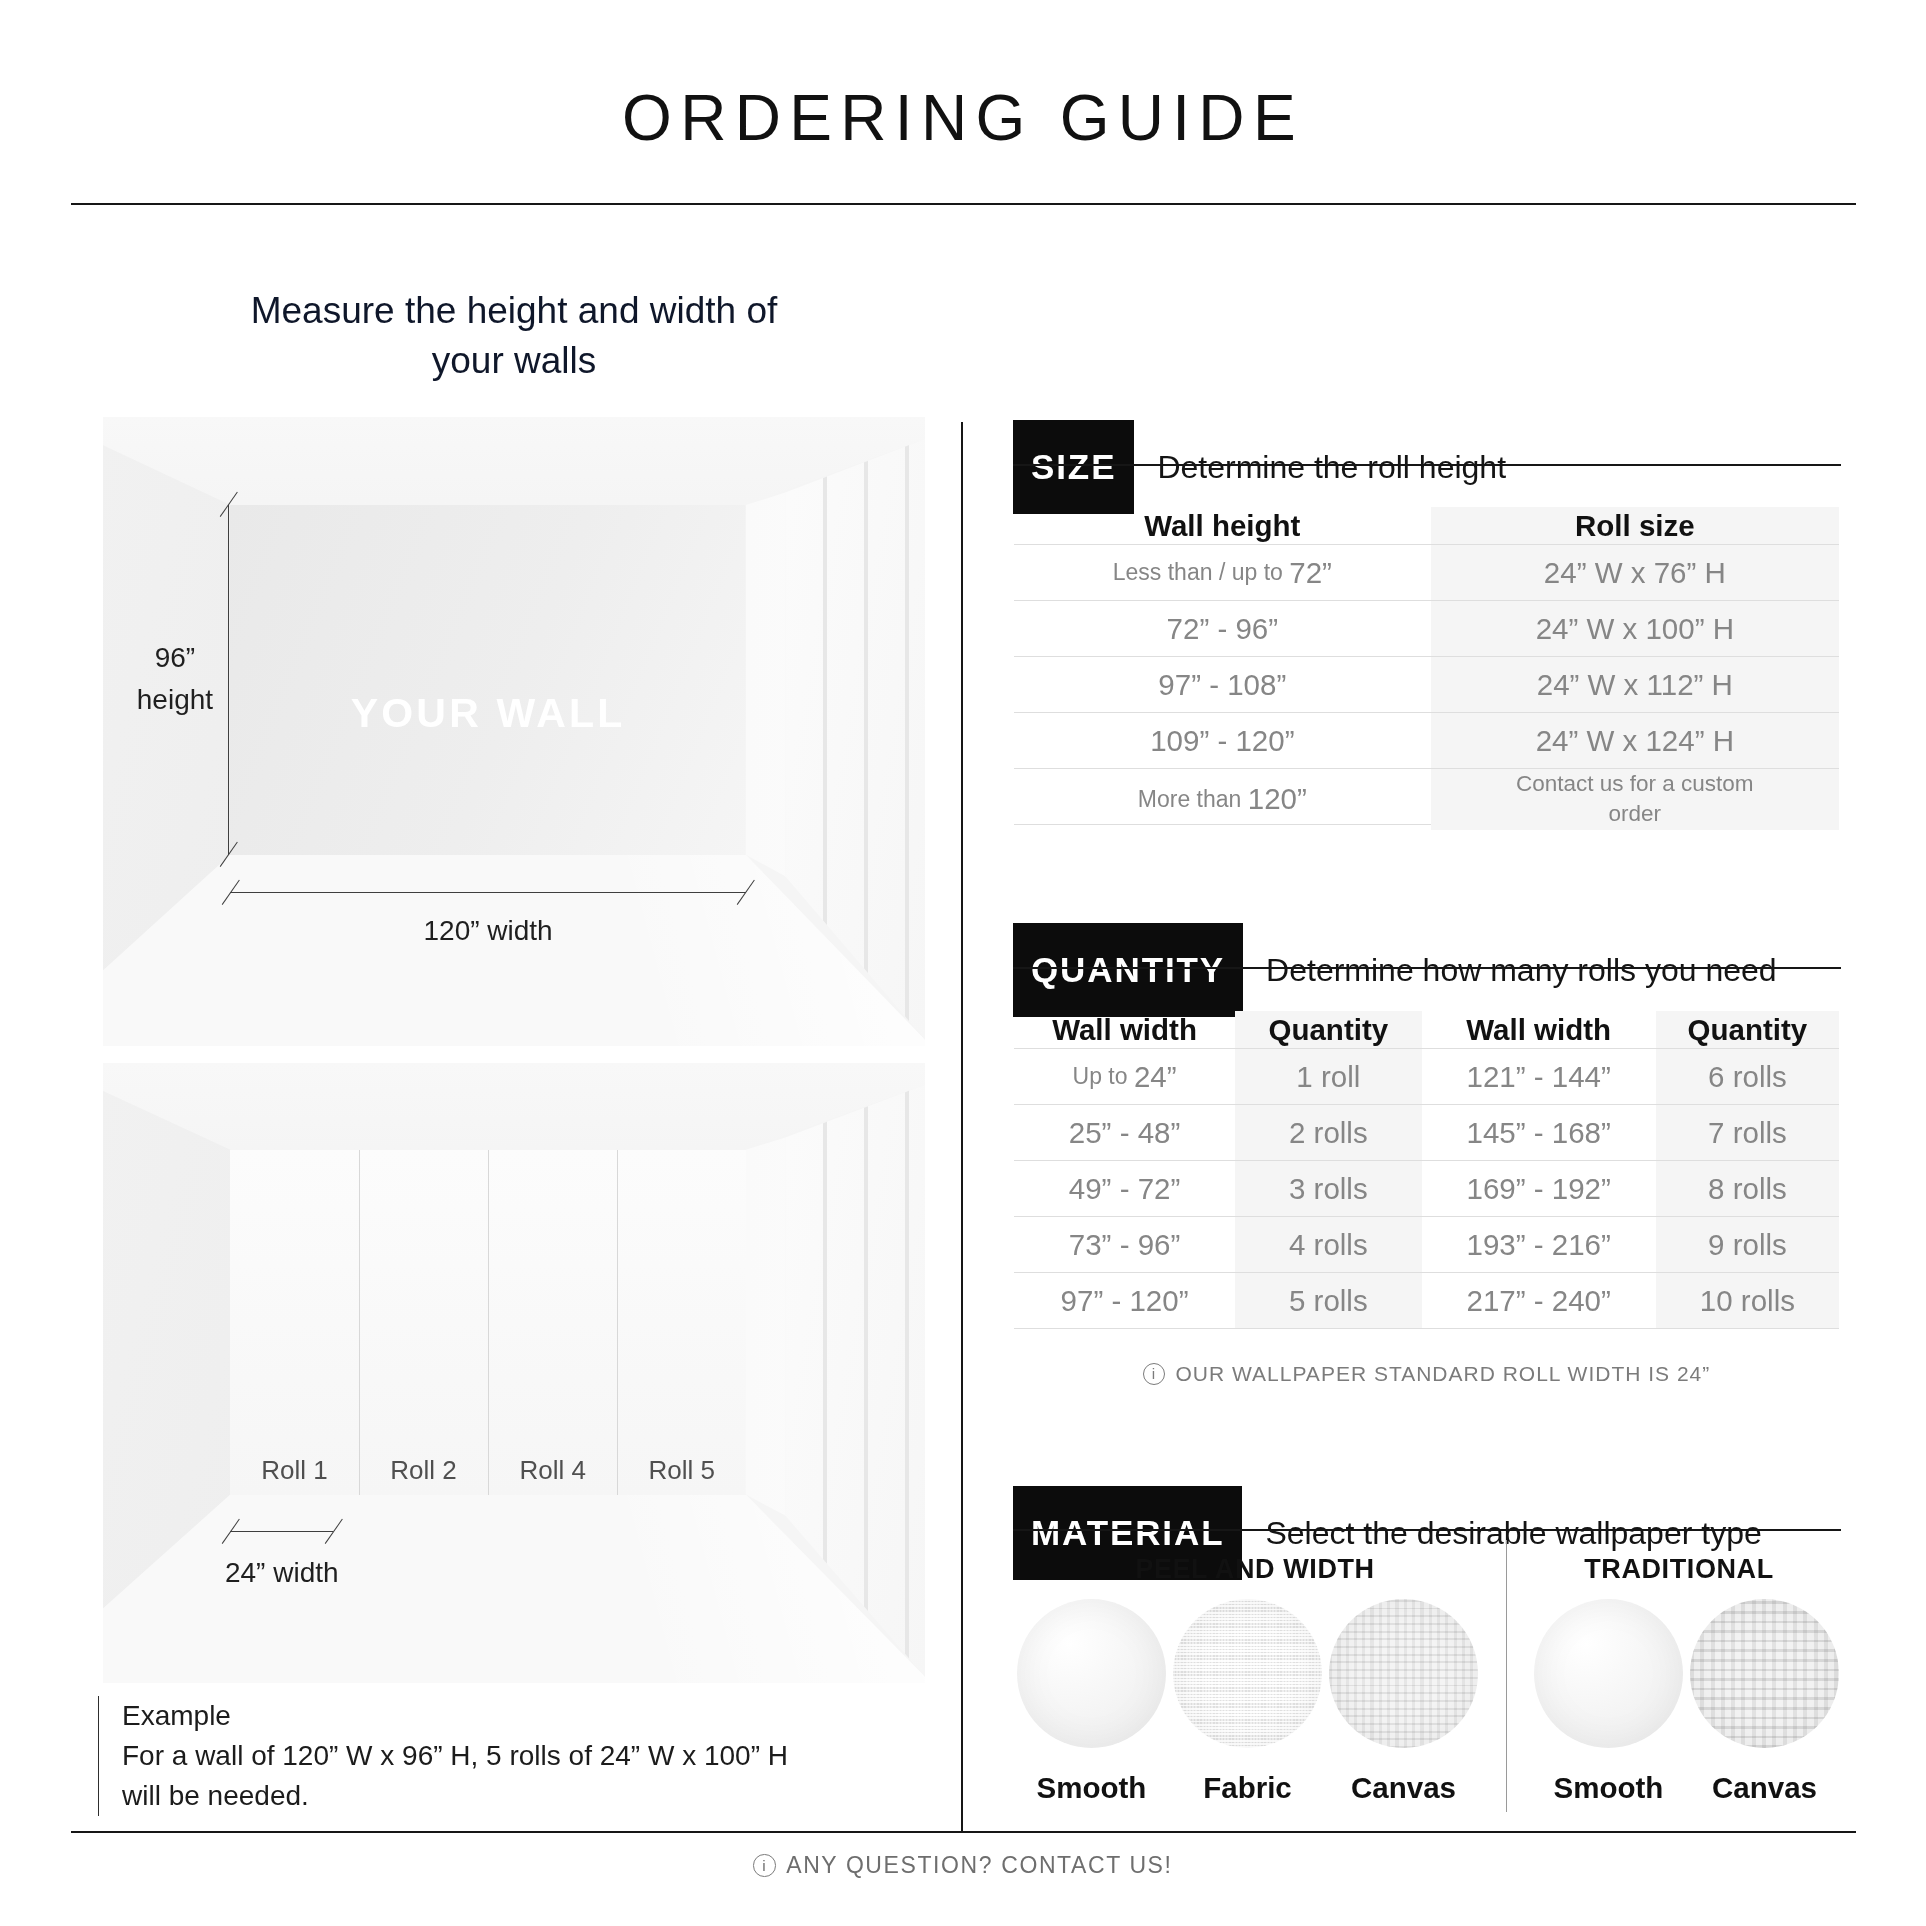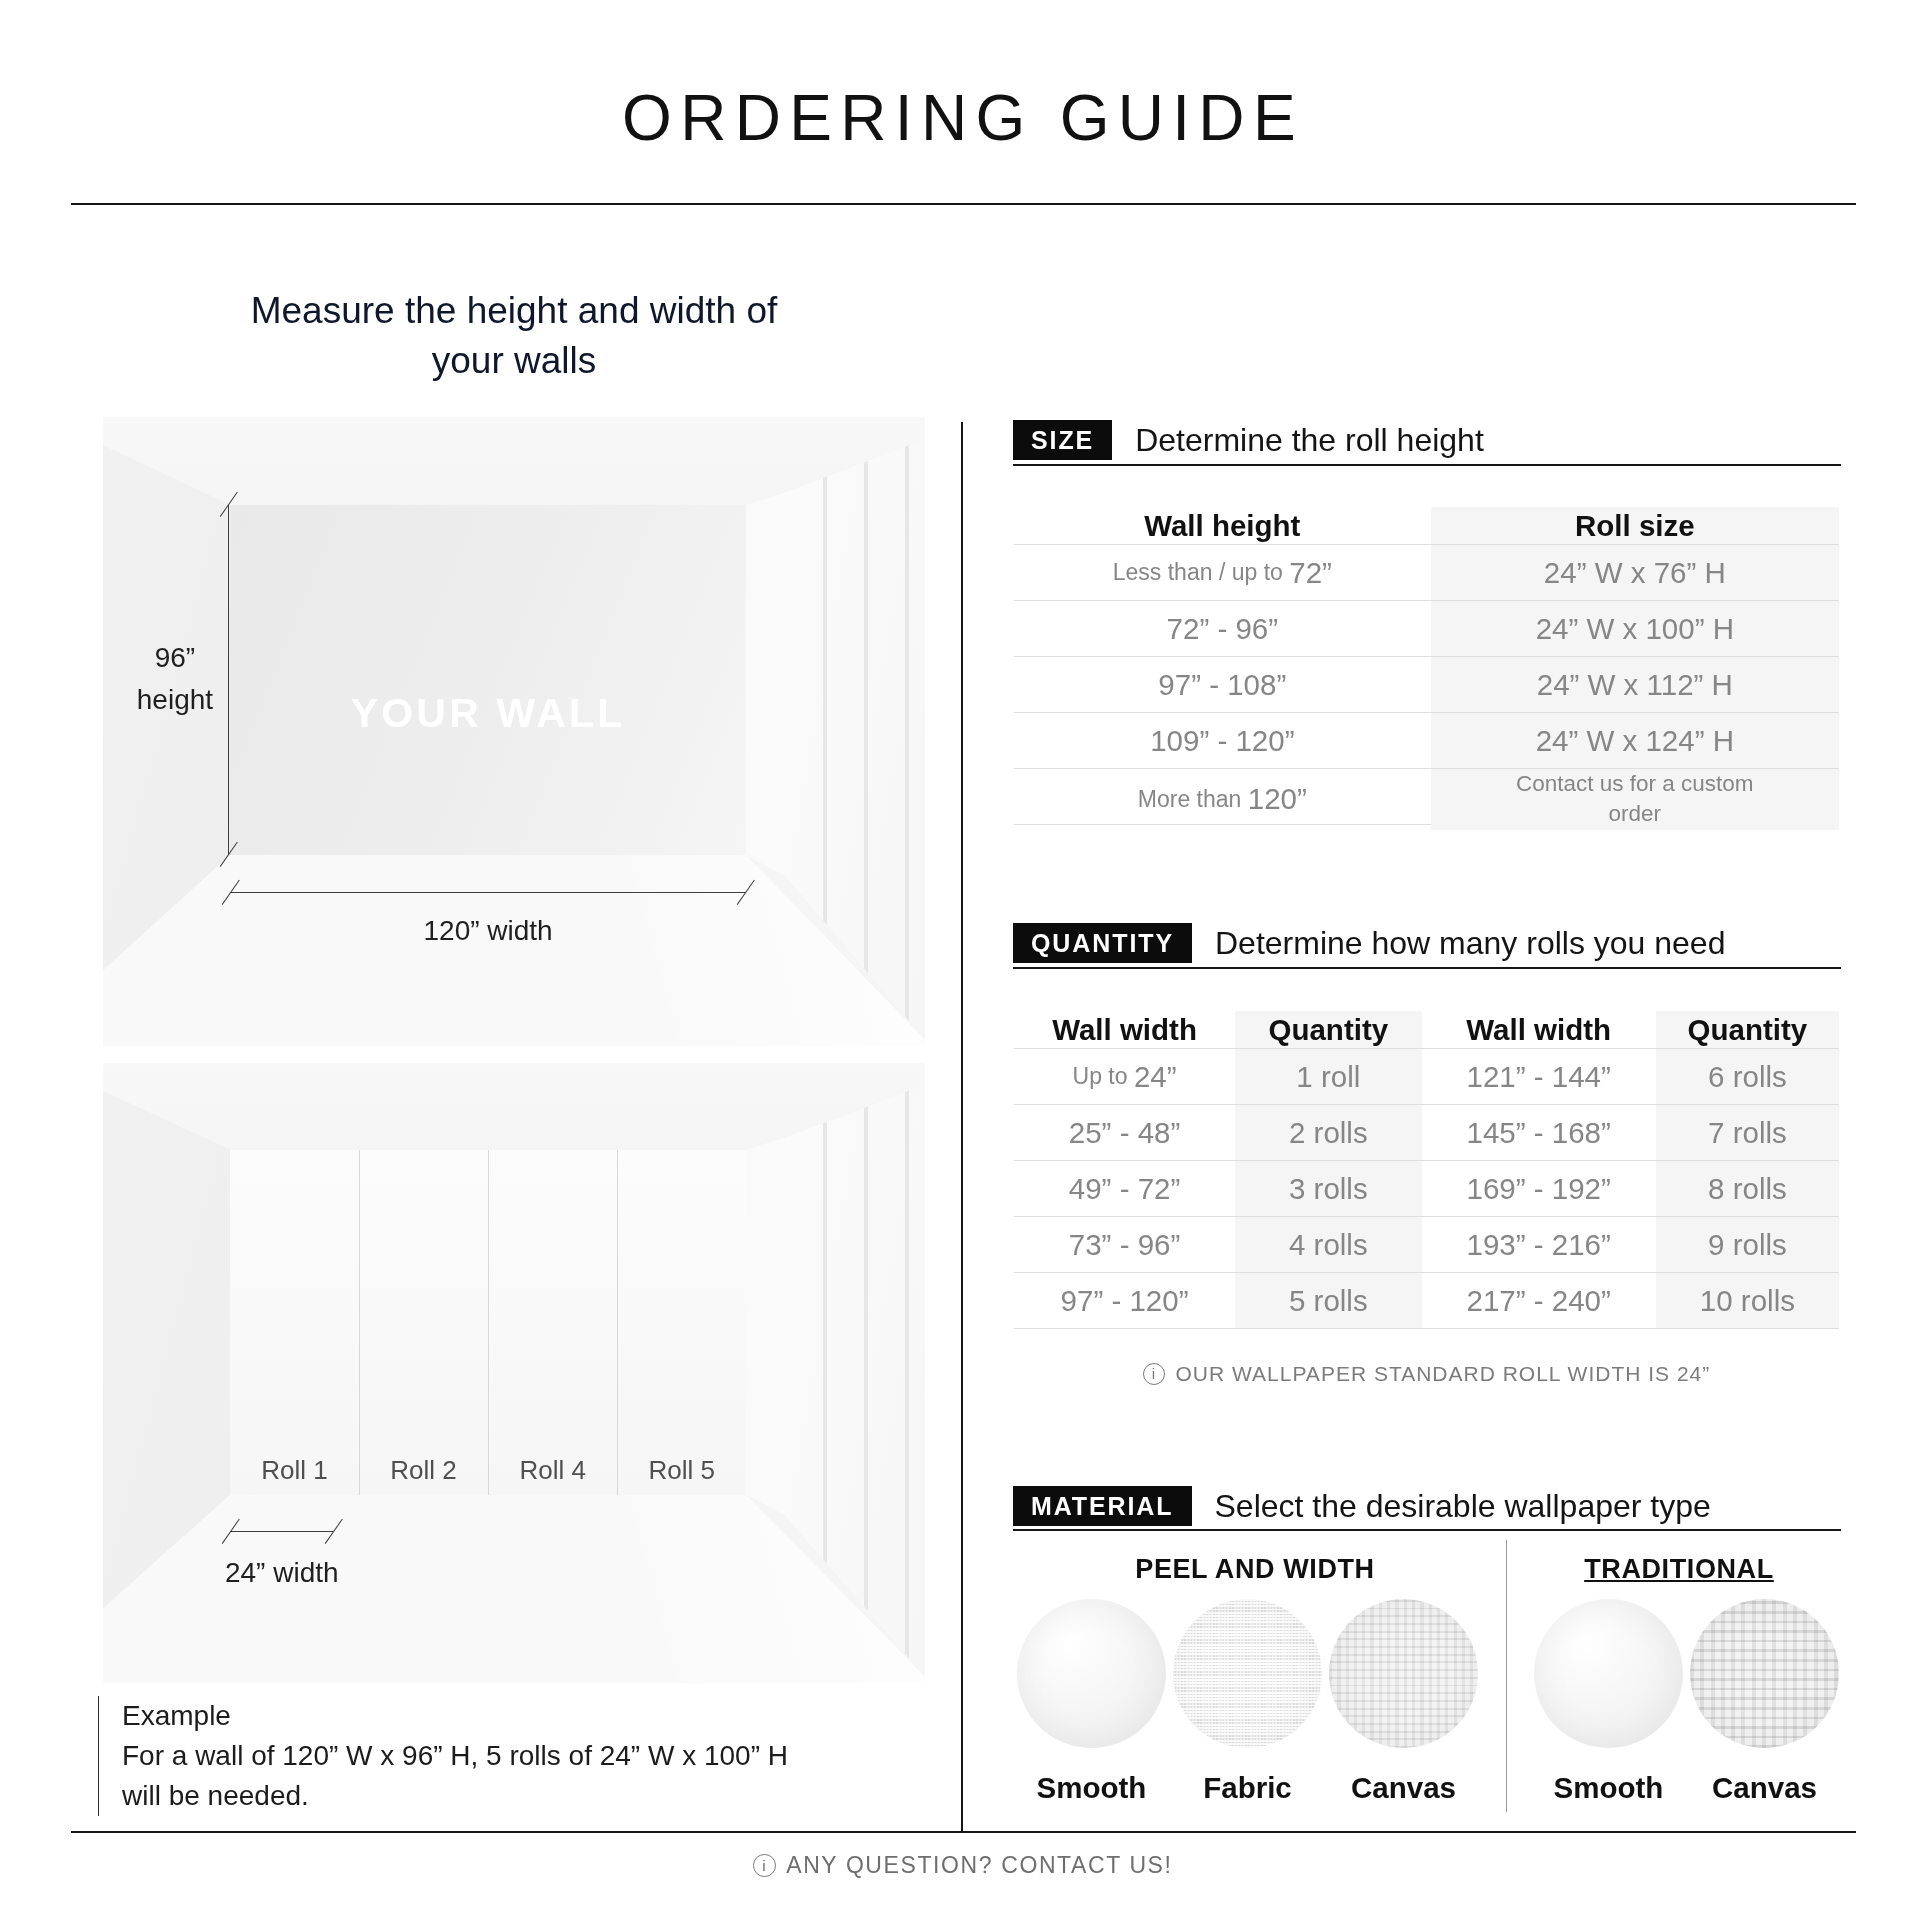--- a/index.html
+++ b/index.html
@@ -71,22 +71,22 @@
   .panel + .panel{border-left:1.3px solid #d8d8d8;}
   .roll-label{position:absolute;bottom:9px;left:0;width:100%;text-align:center;font-size:26px;color:#4f4f4f;}
 
   
   .example{position:absolute;left:98px;top:1696px;width:803px;border-left:1.9px solid #2e2e2e;padding-left:23px;}
   .ex-line{font-size:28px;line-height:1.43;color:#1c1c1c;}
 
   
   .sec-head{position:absolute;left:1013px;width:828px;display:flex;align-items:center;gap:23px;}
   .size-head{top:420px;} .qty-head{top:923px;} .mat-head{top:1486px;}
-  .badge{display:inline-flex;align-items:center;height:40px;padding:0 18px;background:#0c0c0c;
-    color:#ffffff;font-size:25px;font-weight:700;letter-spacing:1.9px;white-space:nowrap;}
+  .badge{display:inline-flex;align-items:center;height:62px;padding:16px 18px;background:#0c0c0c;
+    color:#ffffff;font-size:35px;font-weight:700;letter-spacing:1.9px;white-space:nowrap;}
   .sec-sub{font-size:32px;color:#141414;white-space:nowrap;}
   .size-rule{left:1013px;top:464px;width:828px;}
   .qty-rule{left:1013px;top:967px;width:828px;}
   .mat-rule{left:1013px;top:1529px;width:828px;}
 
   
   .table{position:absolute;left:1014px;width:825px;}
   .size-table{top:507px;}
   .qty-table{top:1011px;}
   .t-row{display:grid;}
@@ -110,21 +110,21 @@
   .info-note{position:absolute;left:1014px;top:1362px;width:825px;display:flex;align-items:center;
     justify-content:center;gap:10.3px;font-size:21px;letter-spacing:1px;color:#7b7b7b;}
   .info-circle{display:inline-flex;align-items:center;justify-content:center;width:20.5px;height:20.5px;
     border:1.9px solid #7b7b7b;border-radius:50%;font-size:15.4px;font-weight:400;flex:0 0 auto;}
   .info-circle::after{content:"i";}
 
   
   .group-name{position:absolute;top:1554px;margin:0;font-size:27px;font-weight:700;letter-spacing:0.6px;
     text-align:center;color:#111;}
   .group1-name{left:1014px;width:482px;}
-  .group2-name{left:1517px;width:324px;text-decoration:underline;}
+  .group2-name{left:1517px;width:324px;}
   .mat-divider{left:1506px;top:1540px;width:1.3px;height:272px;background:#9a9a9a;position:absolute;}
   .swatch{position:absolute;top:1599px;width:149px;height:149px;border-radius:50%;
     box-shadow:inset 0 0 39px rgba(0,0,0,0.05);}
   .sw1{left:1017px;} .sw2{left:1173px;} .sw3{left:1329px;} .sw4{left:1534px;} .sw5{left:1690px;}
   .tex-smooth{background:radial-gradient(circle at 35% 30%,#ffffff 0%,#f6f6f6 45%,#ebebeb 100%);}
   .tex-fabric{background-color:#f6f6f6;background-image:
     repeating-linear-gradient(0deg,rgba(255,255,255,0.9) 0 1.9px,rgba(0,0,0,0.05) 1.9px 3.2px),
     repeating-linear-gradient(90deg,rgba(255,255,255,0.7) 0 1.9px,rgba(0,0,0,0.04) 1.9px 3.2px);}
   .tex-canvas{background-color:#f4f4f4;background-image:
     repeating-linear-gradient(0deg,rgba(0,0,0,0.08) 0 1.9px,rgba(255,255,255,0) 1.9px 7.7px),

